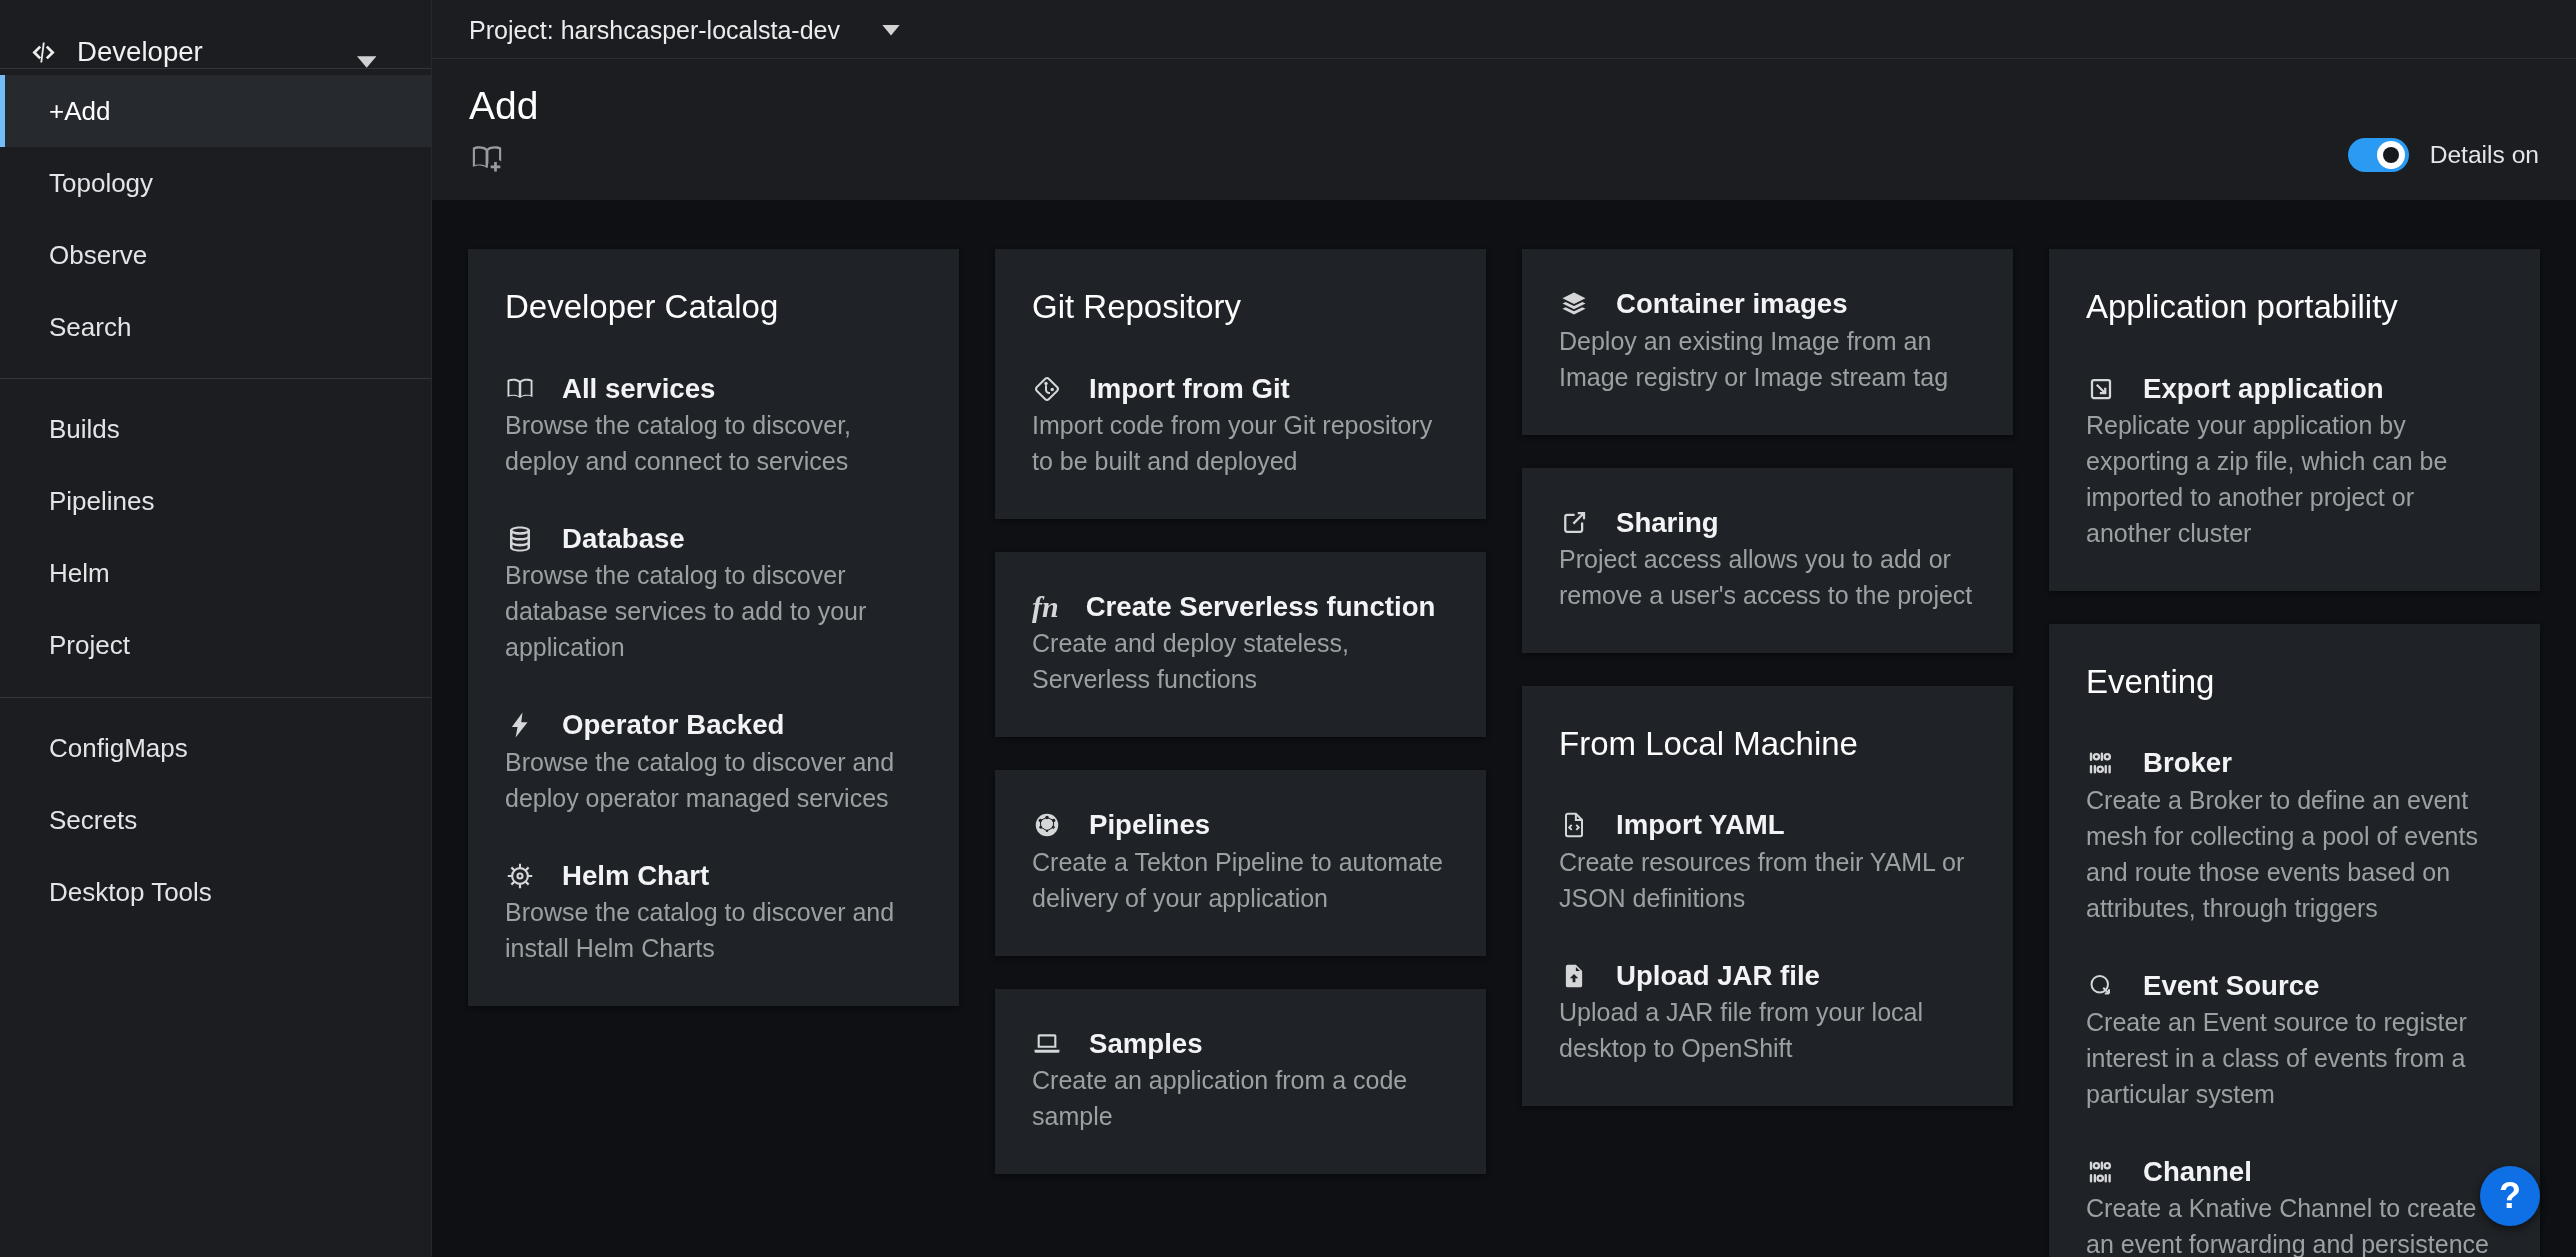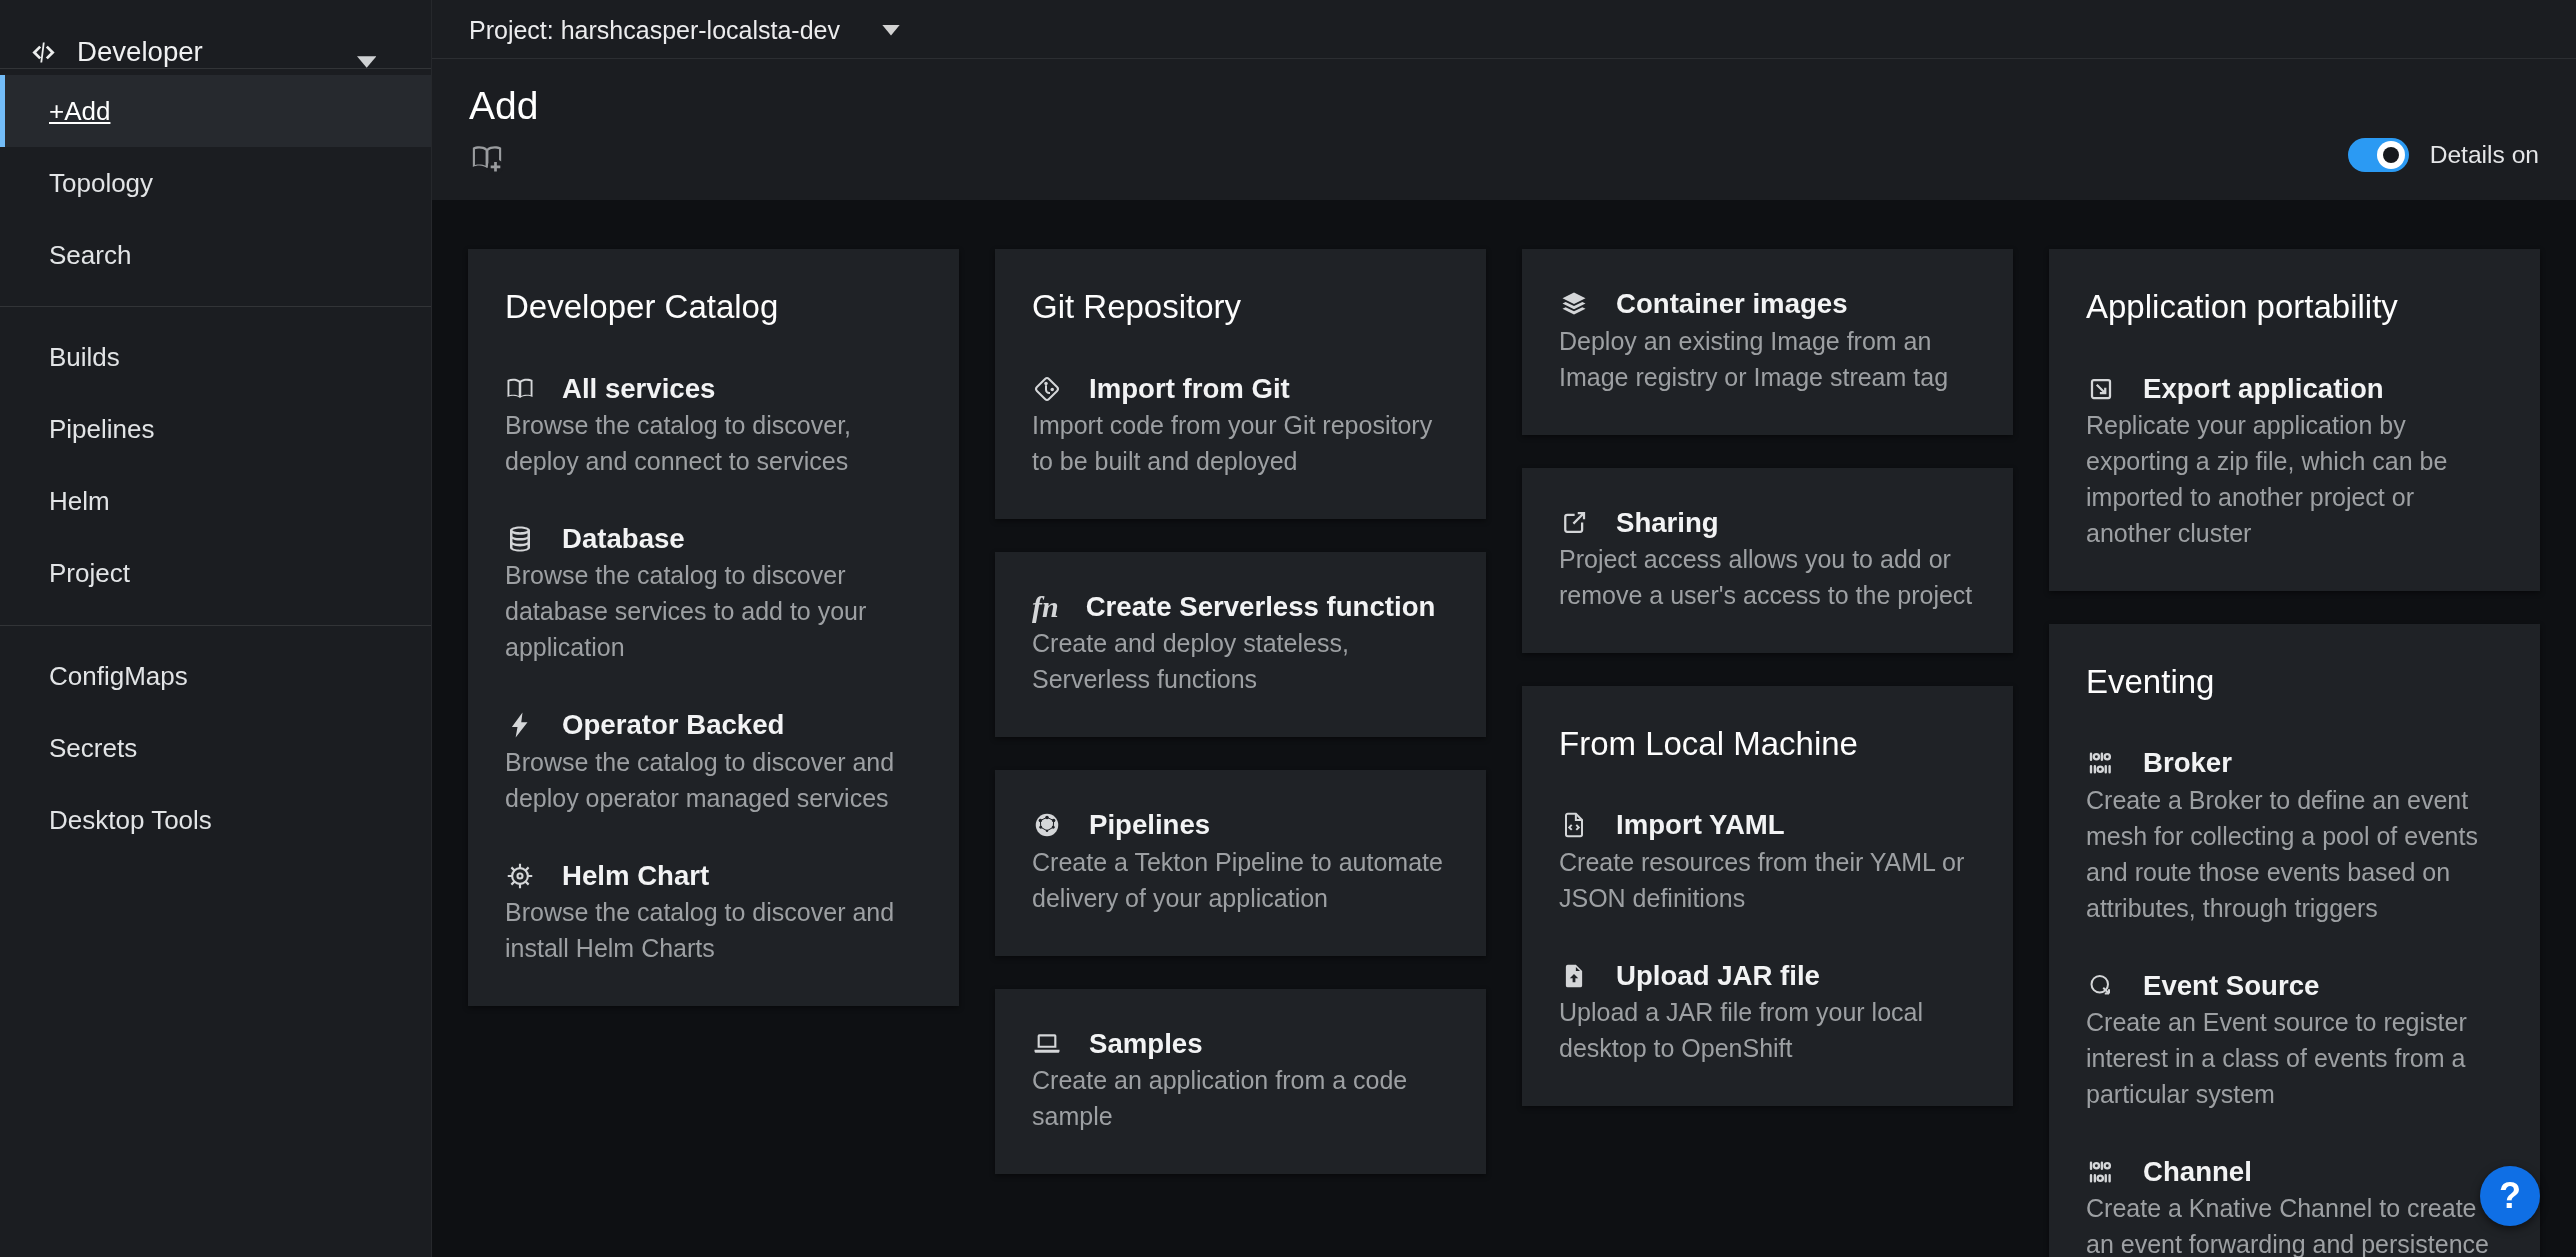--- a/index.html
+++ b/index.html
@@ -44,21 +44,20 @@
   .nav{padding-top:6px}
   .nav-item{
     height:72px;display:flex;align-items:center;
     padding-left:44px;border-left:5.2px solid transparent;
     font-size:26px;color:var(--text-nav);cursor:pointer;
   }
   .nav-item.selected{
     background:var(--bg-selected);
     border-left-color:var(--active-border);
     color:#fff;
-    text-decoration:underline;
   }
   .nav-divider{height:0.7px;background:var(--line);margin:15px 0}
   
   .main{flex:1;display:flex;flex-direction:column;height:100%}
   .topbar{
     height:59px;min-height:59px;background:var(--bg-panel);
     border-bottom:0.7px solid rgba(255,255,255,.08);
     display:flex;align-items:flex-start;padding:16px 37px;
   }
   .project-toggle{display:flex;align-items:center;cursor:pointer}
@@ -124,20 +123,21 @@
     <span class="plabel">Developer</span>
     <span class="caret">
         <svg viewBox="0 0 10 6" fill="currentColor">
           <path d="M0 0h10L5 6z"></path>
         </svg>
       </span>
   </div>
   <div class="nav" id="nav-root">
       <div class="nav-item selected">+Add</div>
       <div class="nav-item">Topology</div>
+      <div class="nav-item">Observe</div>
       <div class="nav-item">Search</div>
       <div class="nav-divider"></div>
       <div class="nav-item">Builds</div>
       <div class="nav-item">Pipelines</div>
       <div class="nav-item">Helm</div>
       <div class="nav-item">Project</div>
       <div class="nav-divider"></div>
       <div class="nav-item">ConfigMaps</div>
       <div class="nav-item">Secrets</div>
       <div class="nav-item">Desktop Tools</div>

